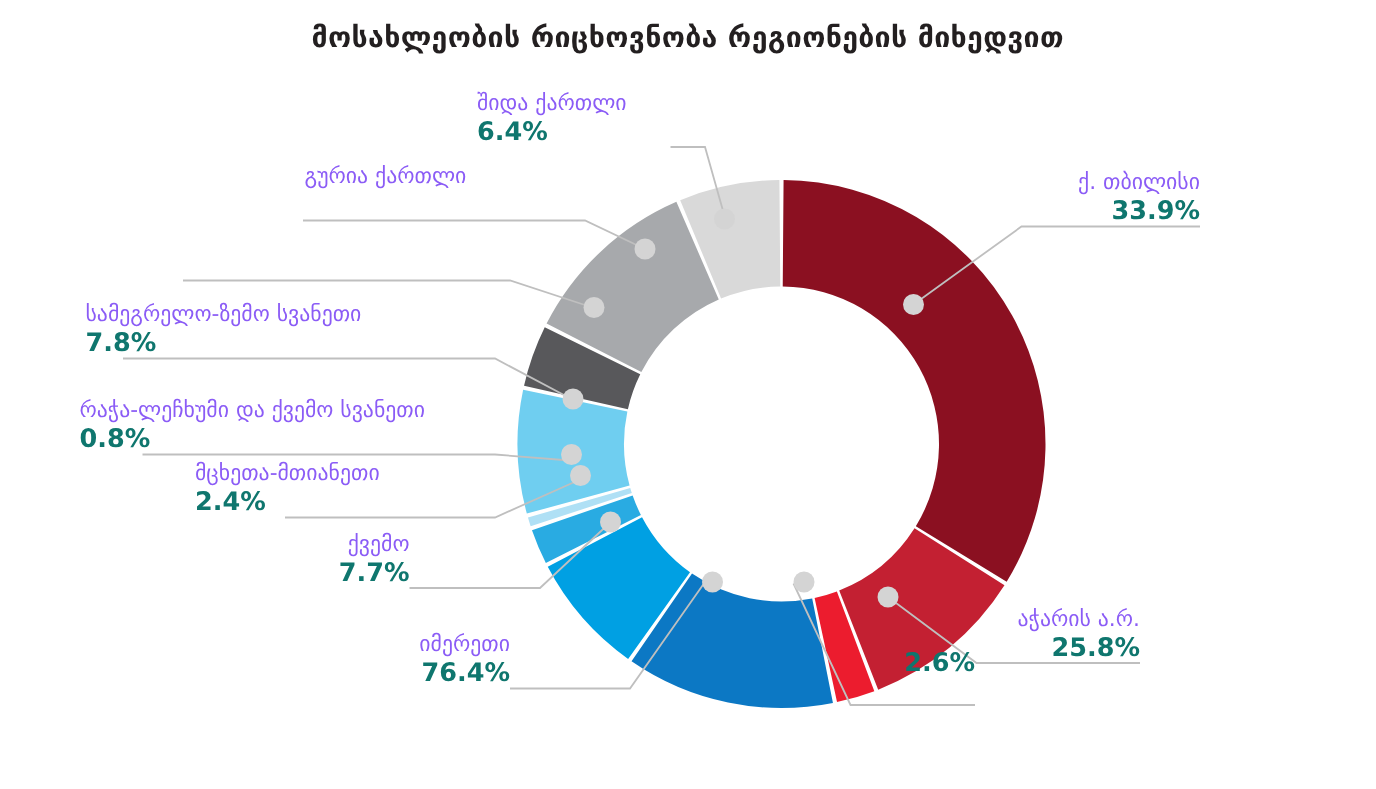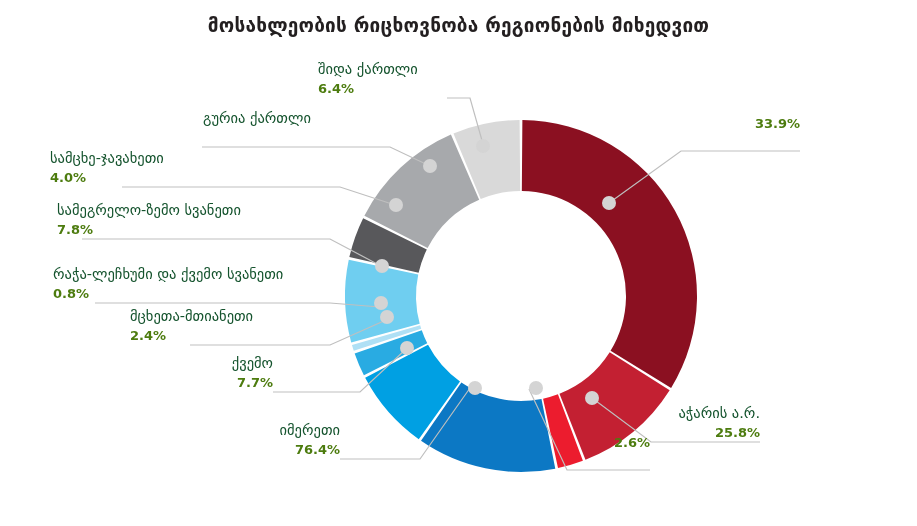--- a/index.html
+++ b/index.html
@@ -20,29 +20,29 @@
     font-weight:bold;
     color:#231f20;
     letter-spacing:0.2px;
   }
 
   svg.donut-svg{position:absolute;left:0;top:0;width:917px;height:526px;}
 
   .label-block{position:absolute;}
   .label-block .lbl-name{
     font-size:14.5px;
-    color:#14532d;
+    color:#8b5cf6;
     white-space:nowrap;
     line-height:18px;
     font-weight:normal;
   }
   .label-block .lbl-val{
-    font-size:13px;
+    font-size:17px;
     font-weight:bold;
-    color:#4d7c0f;
+    color:#0f766e;
     line-height:21px;
     white-space:nowrap;
   }
   .align-right{text-align:right;}
   .align-left{text-align:left;}
 </style>
 </head>
 <body>
 
 <div id="chart-root">
@@ -104,24 +104,20 @@
 
   <div class="label-block align-left" style="left:318px;top:60px;">
     <div class="lbl-name">შიდა ქართლი</div>
     <div class="lbl-val">6.4%</div>
   </div>
 
   <div class="label-block align-left" style="left:203px;top:109px;">
     <div class="lbl-name">გურია ქართლი</div>
   </div>
 
-  <div class="label-block align-left" style="left:50px;top:149px;">
-    <div class="lbl-name">სამცხე-ჯავახეთი</div>
-    <div class="lbl-val">4.0%</div>
-  </div>
 
   <div class="label-block align-left" style="left:57px;top:201px;">
     <div class="lbl-name">სამეგრელო-ზემო სვანეთი</div>
     <div class="lbl-val">7.8%</div>
   </div>
 
   <div class="label-block align-left" style="left:53px;top:265px;">
     <div class="lbl-name">რაჭა-ლეჩხუმი და ქვემო სვანეთი</div>
     <div class="lbl-val">0.8%</div>
   </div>
@@ -144,16 +140,17 @@
   <div class="label-block align-right" style="left:540px;top:432px;width:110px;">
     <div class="lbl-val">2.6%</div>
   </div>
 
   <div class="label-block align-right" style="left:650px;top:404px;width:110px;">
     <div class="lbl-name">აჭარის ა.რ.</div>
     <div class="lbl-val">25.8%</div>
   </div>
 
   <div class="label-block align-right" style="left:690px;top:113px;width:110px;">
+    <div class="lbl-name">ქ. თბილისი</div>
     <div class="lbl-val">33.9%</div>
   </div>
 
 </div>
 
 </body></html>

